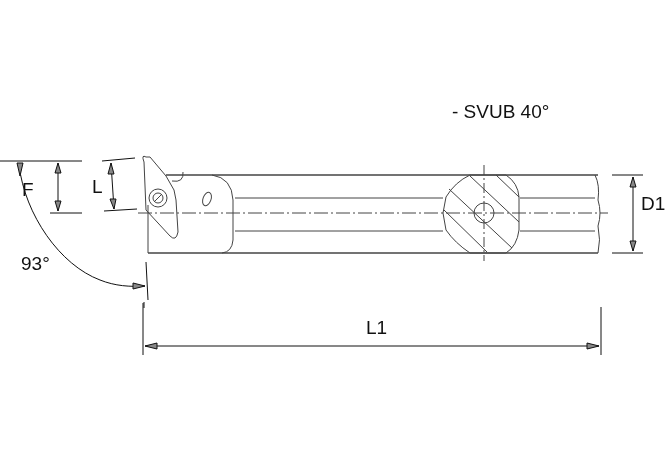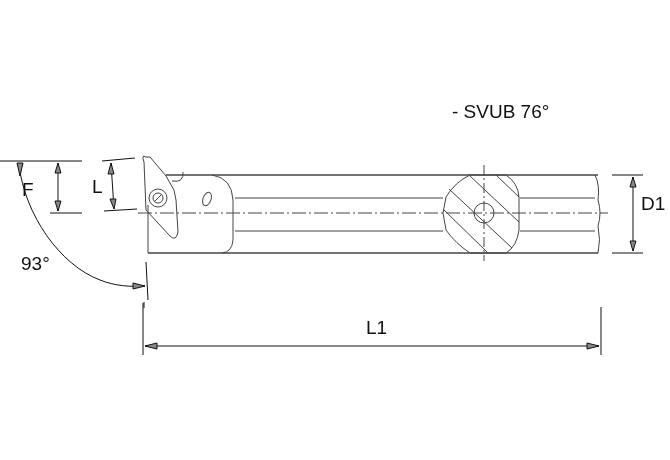--- a/index.html
+++ b/index.html
@@ -4,21 +4,21 @@
 <style>
   html, body { margin: 0; padding: 0; background: #ffffff; }
   body { width: 670px; height: 460px; overflow: hidden; position: relative; }
   svg { position: absolute; left: 0; top: 0; }
   .lbl { font-family: "Liberation Sans", sans-serif; fill: #111; }
   .title { position: absolute; left: 452px; top: 101px; font-family: "Liberation Sans", sans-serif; font-size: 19px; color: #111; white-space: nowrap; }
 </style>
 </head>
 <body>
 
-<div class="title">- SVUB 76°</div>
+<div class="title">- SVUB 40°</div>
 
 <svg width="670" height="460" viewBox="0 0 670 460">
   <g stroke="#111" fill="none" stroke-width="1">
 
     <g>
       <line x1="0" y1="161" x2="82" y2="161"></line>
       <line x1="50" y1="213" x2="82" y2="213"></line>
       <line x1="58" y1="163" x2="58" y2="211"></line>
       <path d="M55,173 L58,163 L61,173 Z" fill="#888"></path>
       <path d="M55,201 L58,211 L61,201 Z" fill="#888"></path>

